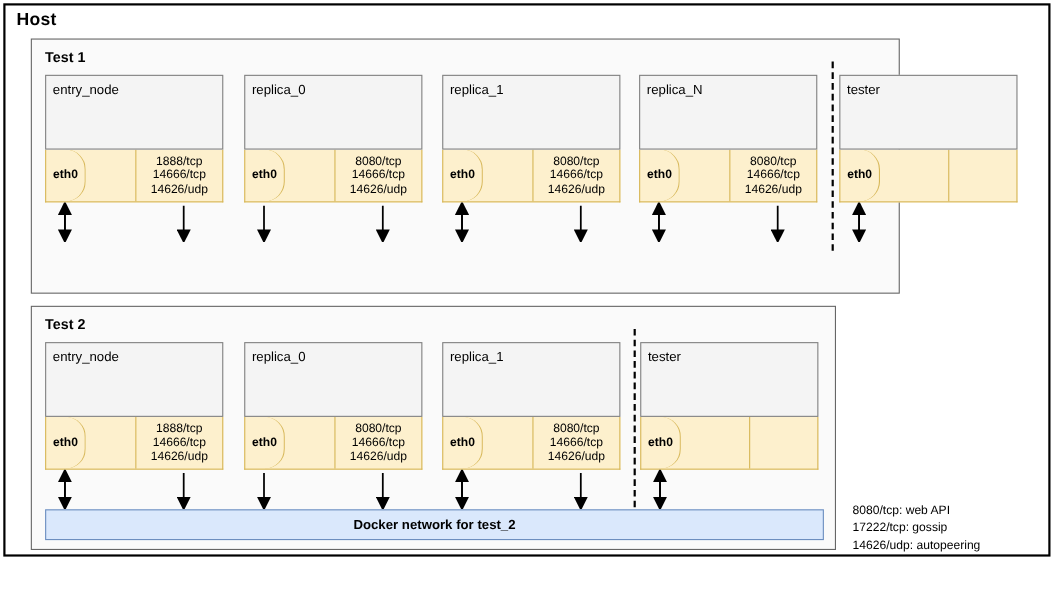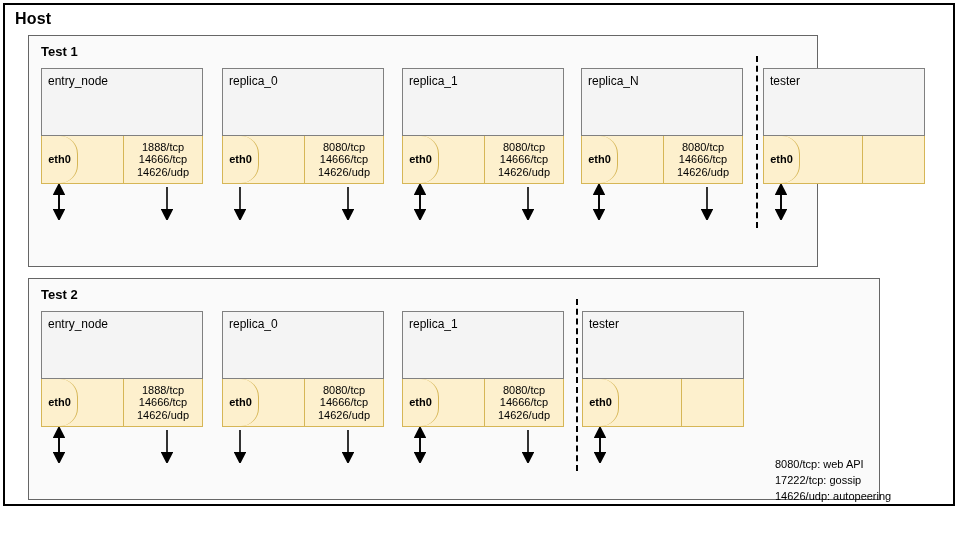--- a/index.html
+++ b/index.html
@@ -26,21 +26,21 @@
     letter-spacing: 0.2px;
   }
 
   
   .test-box {
     position: absolute;
     border: 1px solid #666666;
     background: #fafafa;
   }
   #test1-box { left: 23px; top: 30px; width: 790px; height: 232px; }
-  #test2-box { left: 23px; top: 273px; width: 852px; height: 222px; }
+  #test2-box { left: 23px; top: 273px; width: 732px; height: 222px; }
 
   .test-title {
     position: absolute;
     left: 12px; top: 8px;
     font-size: 13px; font-weight: bold; color: #000;
   }
 
   
   .node {
     position: absolute;
@@ -294,20 +294,23 @@
 
         <path d="M391,31 L391,5" marker-end="url(#ah2)"></path>
         <path d="M391,5 L391,31" marker-end="url(#ah2)"></path>
         <path d="M499,3 L499,31" marker-end="url(#ah2)"></path>
 
         <path d="M571,31 L571,5" marker-end="url(#ah2)"></path>
         <path d="M571,5 L571,31" marker-end="url(#ah2)"></path>
       </g>
     </svg>
 
+    <div class="net-bar" style="left:12px; top:184px; width:708px;">
+      <span>Docker network for test_2</span>
+    </div>
   </div>
 
 </div>
 
 <div id="legend">
   <div>8080/tcp: web API</div>
   <div>17222/tcp: gossip</div>
   <div>14626/udp: autopeering</div>
 </div>
 

